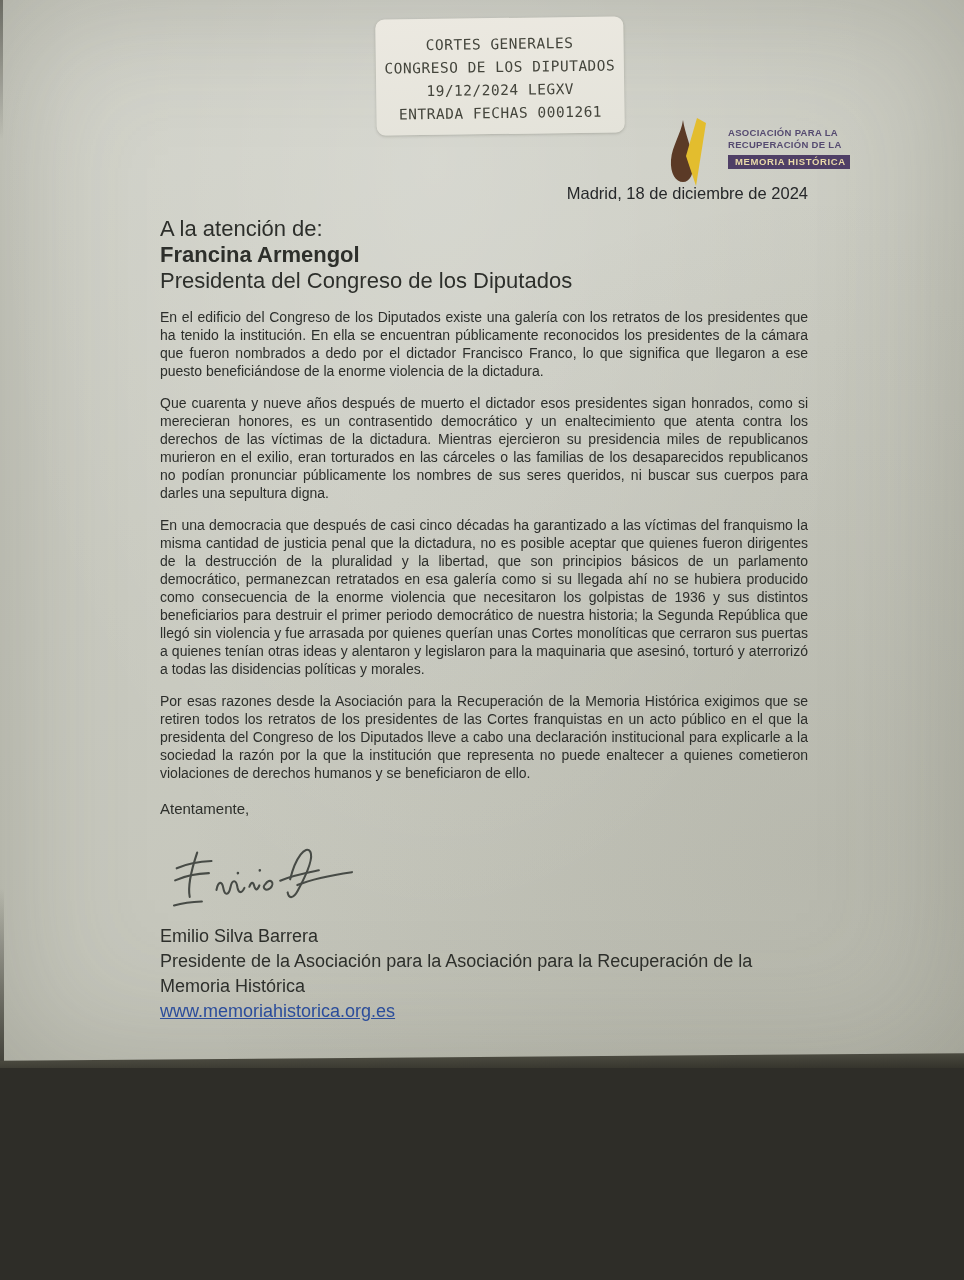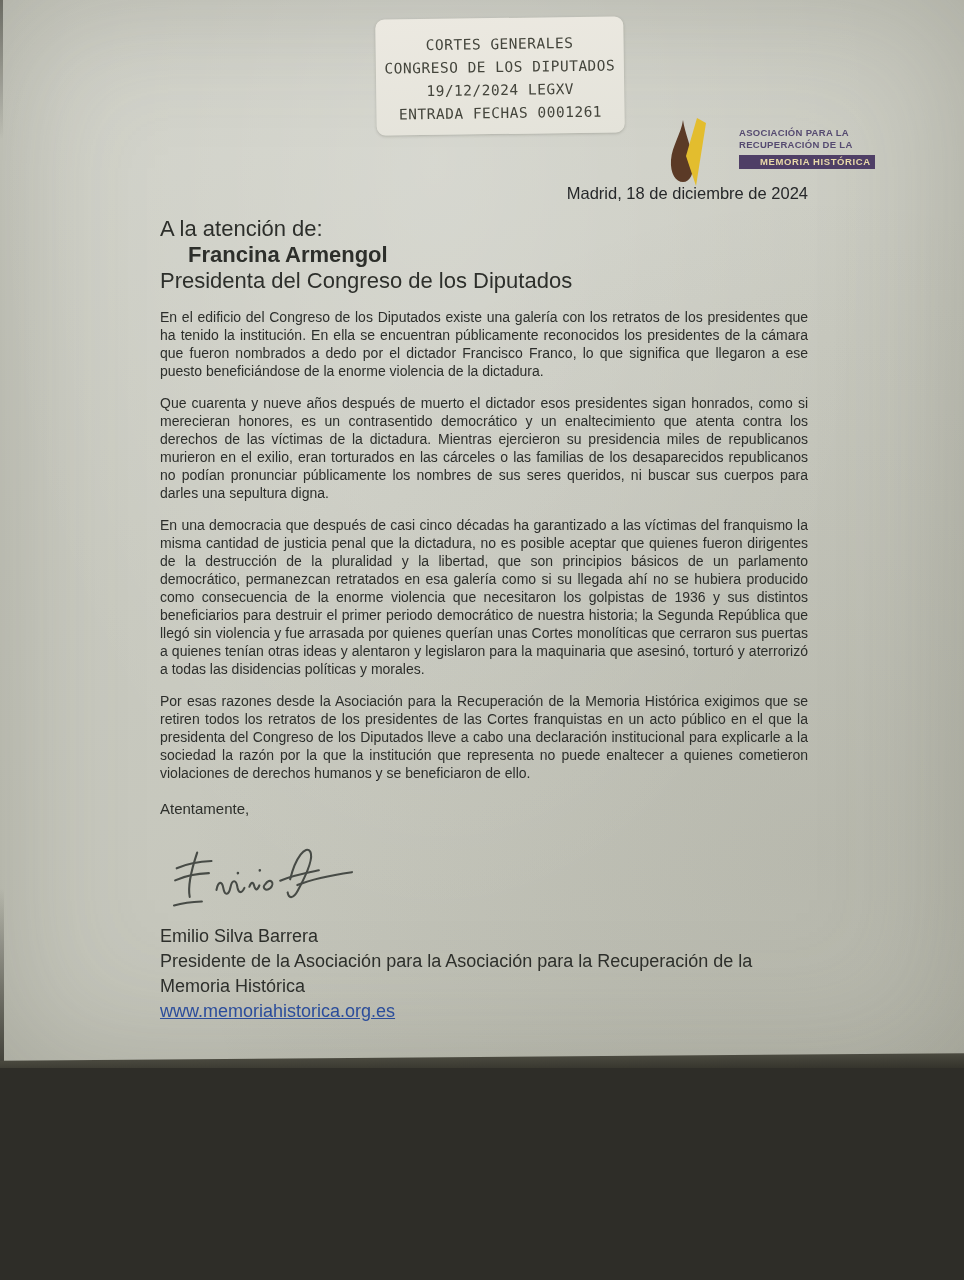--- a/index.html
+++ b/index.html
@@ -30,37 +30,37 @@
     display:flex;flex-direction:column;justify-content:center;align-items:center;
     padding-top:6px;box-sizing:border-box;
   }
   .sticker .line{
     font-family:"DejaVu Sans Mono",monospace;
     font-size:14.5px;line-height:23px;letter-spacing:0.5px;
     color:#44453c;white-space:nowrap;
   }
 
   
-  .logo{position:absolute;left:666px;top:116px;display:flex;align-items:flex-start;gap:21px;}
+  .logo{position:absolute;left:666px;top:116px;display:flex;align-items:flex-start;gap:10px;}
   .logo-mark{flex:0 0 auto;}
   .logo-text{padding-top:11px;}
   .logo-text .lt{
     font-size:9.5px;line-height:12px;font-weight:bold;letter-spacing:0.3px;
     color:#554a70;white-space:nowrap;
   }
   .logo-text .band{
     display:inline-block;background:#4f3f66;color:#e8d9a8;
-    padding:1px 4px 1px 21px;margin-top:1px;letter-spacing:0.6px;
+    padding:1px 4px 1px 7px;margin-top:1px;letter-spacing:0.6px;
   }
 
   
   .content{position:absolute;left:160px;top:182px;width:648px;}
   .dateline{text-align:right;font-size:16.5px;line-height:22px;color:#26282a;}
   .attn{margin-top:12px;font-size:22px;line-height:26px;}
-  .attn .bold{font-weight:bold;margin-left:28px;}
+  .attn .bold{font-weight:bold;}
   .content p{
     margin:14px 0 0 0;font-size:14px;line-height:18px;
     text-align:justify;color:#2c2e2b;
   }
   .closing{margin-top:16px;font-size:15px;line-height:22px;}
   .signature{position:relative;height:92px;margin-top:6px;}
   .signature svg{position:absolute;left:6px;top:8px;transform:rotate(-2deg);}
   .sig-block{margin-top:6px;font-size:18px;line-height:25px;}
   .website{color:#2b4d9b;text-decoration:underline;}
 </style>

